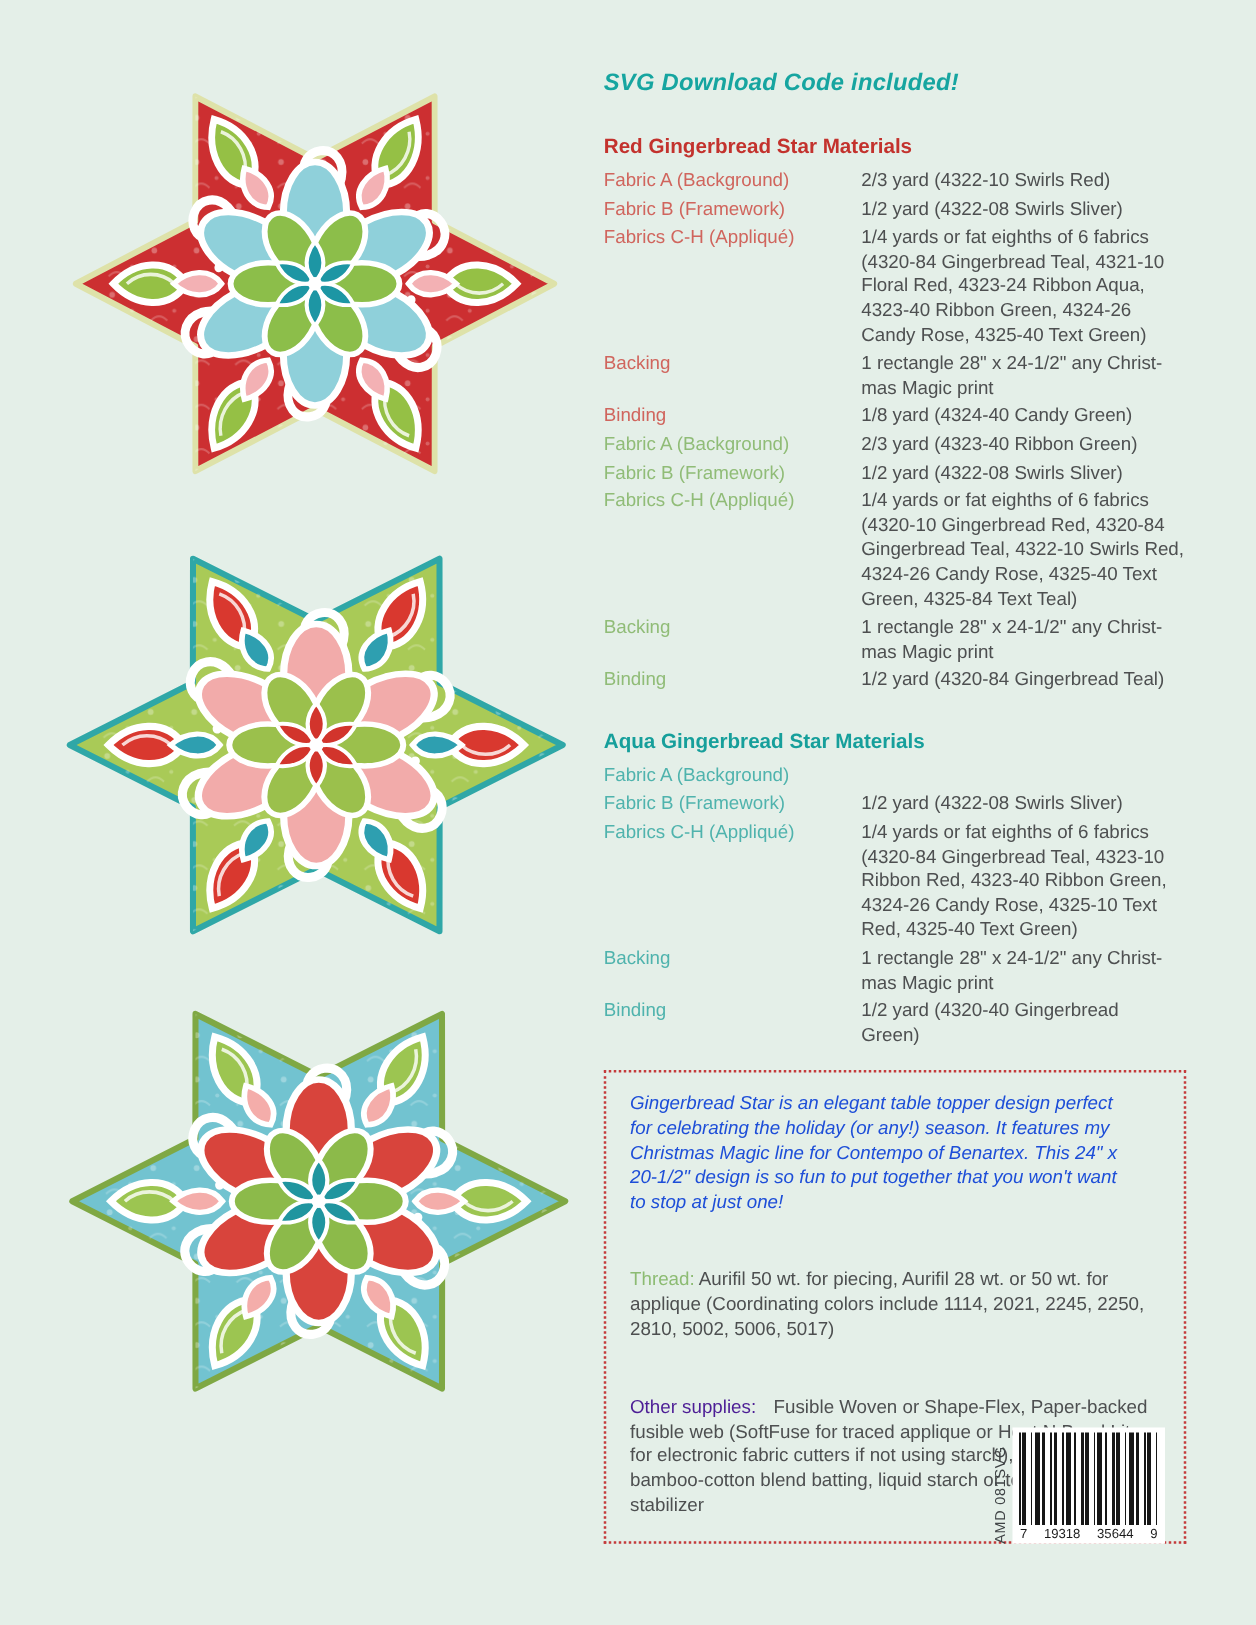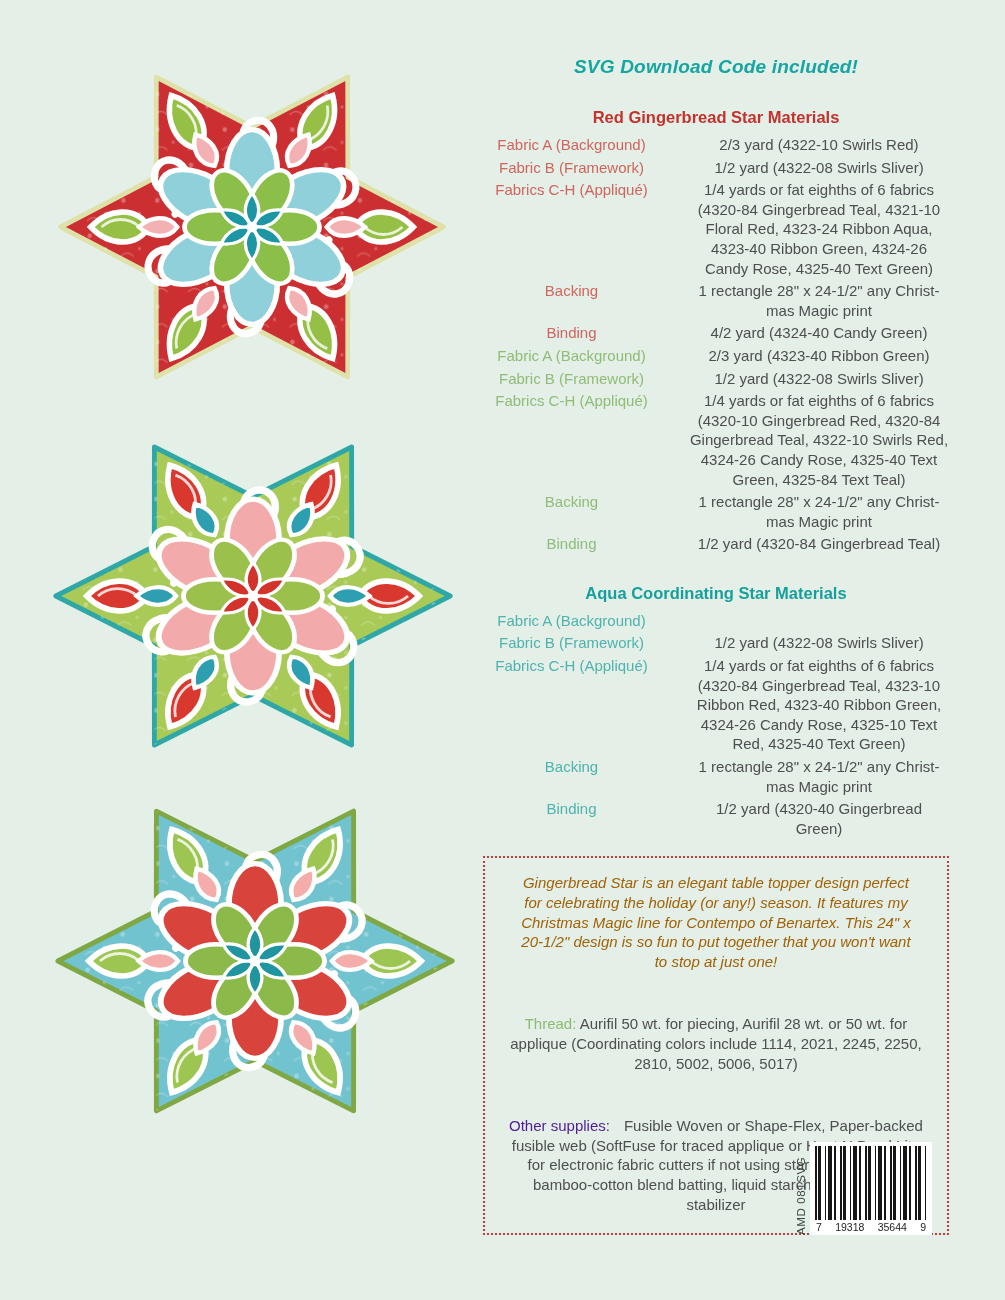--- a/index.html
+++ b/index.html
@@ -10,21 +10,21 @@
     font-family:"Liberation Sans", sans-serif; color:#4d4f50;
   }
   
   .star-figure { position:absolute; }
   .star-figure svg { width:100%; height:100%; display:block; }
   #star-0 { left:55px;  top:48px;  width:394px; height:358px; }
   #star-1 { left:50px;  top:418px; width:406px; height:356px; }
   #star-2 { left:52px;  top:782px; width:406px; height:358px; }
 
   
-  .right-col { position:absolute; left:483px; top:56px; width:466px;text-align:center; }
+  .right-col { position:absolute; left:483px; top:56px; width:466px; }
   .banner { font-size:19px; font-weight:bold; font-style:italic; letter-spacing:.2px; margin-bottom:12px; }
   section.materials h2 { font-size:16.5px; font-weight:bold; color:var(--head); margin:30px 0 8px; }
   .row { display:grid; grid-template-columns:177px 1fr; font-size:15px; line-height:19.6px; margin-bottom:3px;gap:13px; }
   .row .lbl { color:var(--label); }
   .row .val { white-space:pre-line; color:#4d4f50;margin-left:16px; }
 
   
   .info-box {
     margin-top:18px; width:466px; border:2px dotted #c43b3b;
     padding:15px 19px 13px; font-size:15px; line-height:19.6px;
@@ -495,21 +495,21 @@
 4323-40 Ribbon Green, 4324-26
 Candy Rose, 4325-40 Text Green)</span>
         </div>
       <div class="row">
           <span class="lbl">Backing</span>
           <span class="val">1 rectangle 28" x 24-1/2" any Christ-
 mas Magic print</span>
         </div>
       <div class="row">
           <span class="lbl">Binding</span>
-          <span class="val">4/2 yard (4324-40 Candy Green)</span>
+          <span class="val">1/8 yard (4324-40 Candy Green)</span>
         </div>
     </section>
 
     <section class="materials" style="--head: #67a350; --label: #90bc77;">
       <div class="row">
           <span class="lbl">Fabric A (Background)</span>
           <span class="val">2/3 yard (4323-40 Ribbon Green)</span>
         </div>
       <div class="row">
           <span class="lbl">Fabric B (Framework)</span>
@@ -528,21 +528,21 @@
           <span class="val">1 rectangle 28" x 24-1/2" any Christ-
 mas Magic print</span>
         </div>
       <div class="row">
           <span class="lbl">Binding</span>
           <span class="val">1/2 yard (4320-84 Gingerbread Teal)</span>
         </div>
     </section>
 
     <section class="materials" style="--head: #169f9b; --label: #4fb3ad;">
-      <h2>Aqua Coordinating Star Materials</h2>
+      <h2>Aqua Gingerbread Star Materials</h2>
       <div class="row">
           <span class="lbl">Fabric A (Background)</span>
         </div>
       <div class="row">
           <span class="lbl">Fabric B (Framework)</span>
           <span class="val">1/2 yard (4322-08 Swirls Sliver)</span>
         </div>
       <div class="row">
           <span class="lbl">Fabrics C-H (Appliqué)</span>
           <span class="val">1/4 yards or fat eighths of 6 fabrics
@@ -557,21 +557,21 @@
 mas Magic print</span>
         </div>
       <div class="row">
           <span class="lbl">Binding</span>
           <span class="val">1/2 yard (4320-40 Gingerbread
 Green)</span>
         </div>
     </section>
 
     <div class="info-box" style="border-color: rgb(196, 59, 59);">
-      <p class="intro" style="color: #a16207; font-style: italic;">Gingerbread Star is an elegant table topper design perfect
+      <p class="intro" style="color: #1d4ed8; font-style: italic;">Gingerbread Star is an elegant table topper design perfect
 for celebrating the holiday (or any!) season.  It features my
 Christmas Magic line for Contempo of Benartex.  This 24" x
 20-1/2" design is so fun to put together that you won't want
 to stop at just one!</p>
       <p class="supply"><span class="supply-label" style="color: rgb(140, 187, 114);">Thread:</span> <span>Aurifil 50 wt. for piecing, Aurifil 28 wt. or 50 wt. for applique (Coordinating colors include 1114, 2021, 2245, 2250, 2810, 5002, 5006, 5017)</span></p>
       <p class="supply"><span class="supply-label" style="color: #4c1d95;">Other supplies:</span><span class="wide-gap"></span><span>Fusible Woven or Shape-Flex, Paper-backed fusible web (SoftFuse for traced applique or Heat N Bond Lite for electronic fabric cutters if not using starch), Eversewn bamboo-cotton blend batting, liquid starch or tear-away stabilizer</span></p>
     </div>
   </div>
 
 

